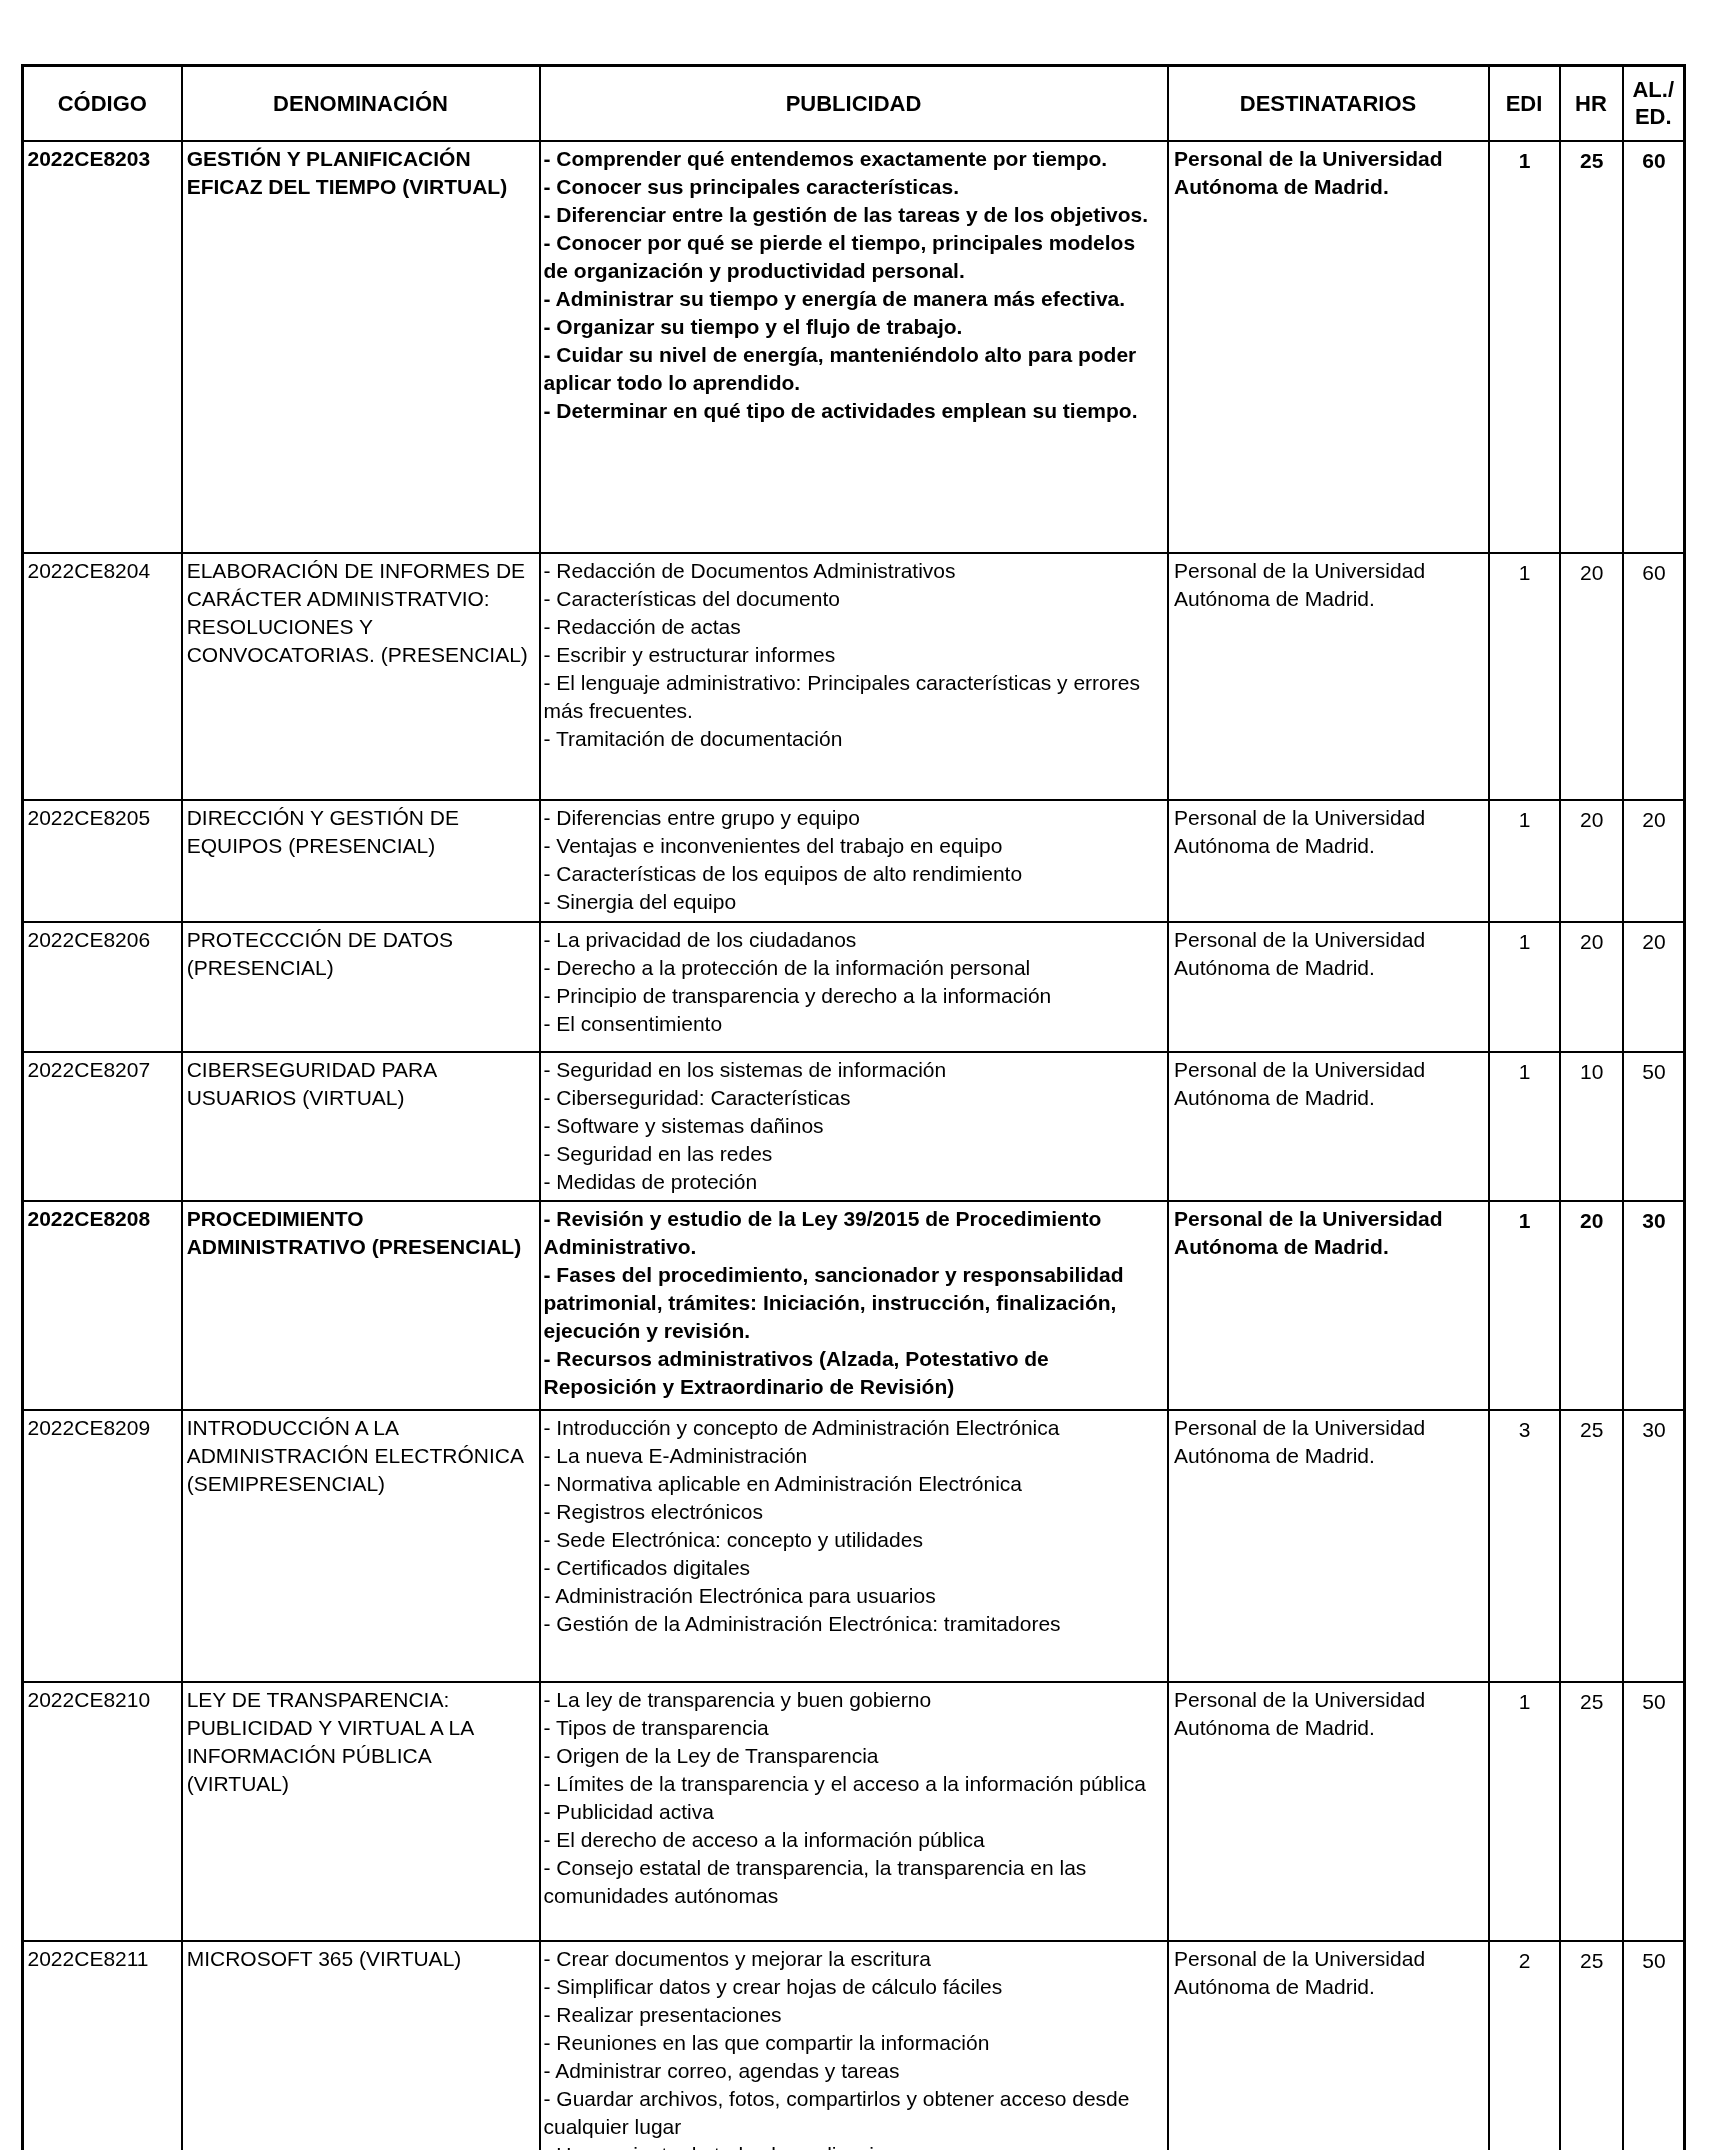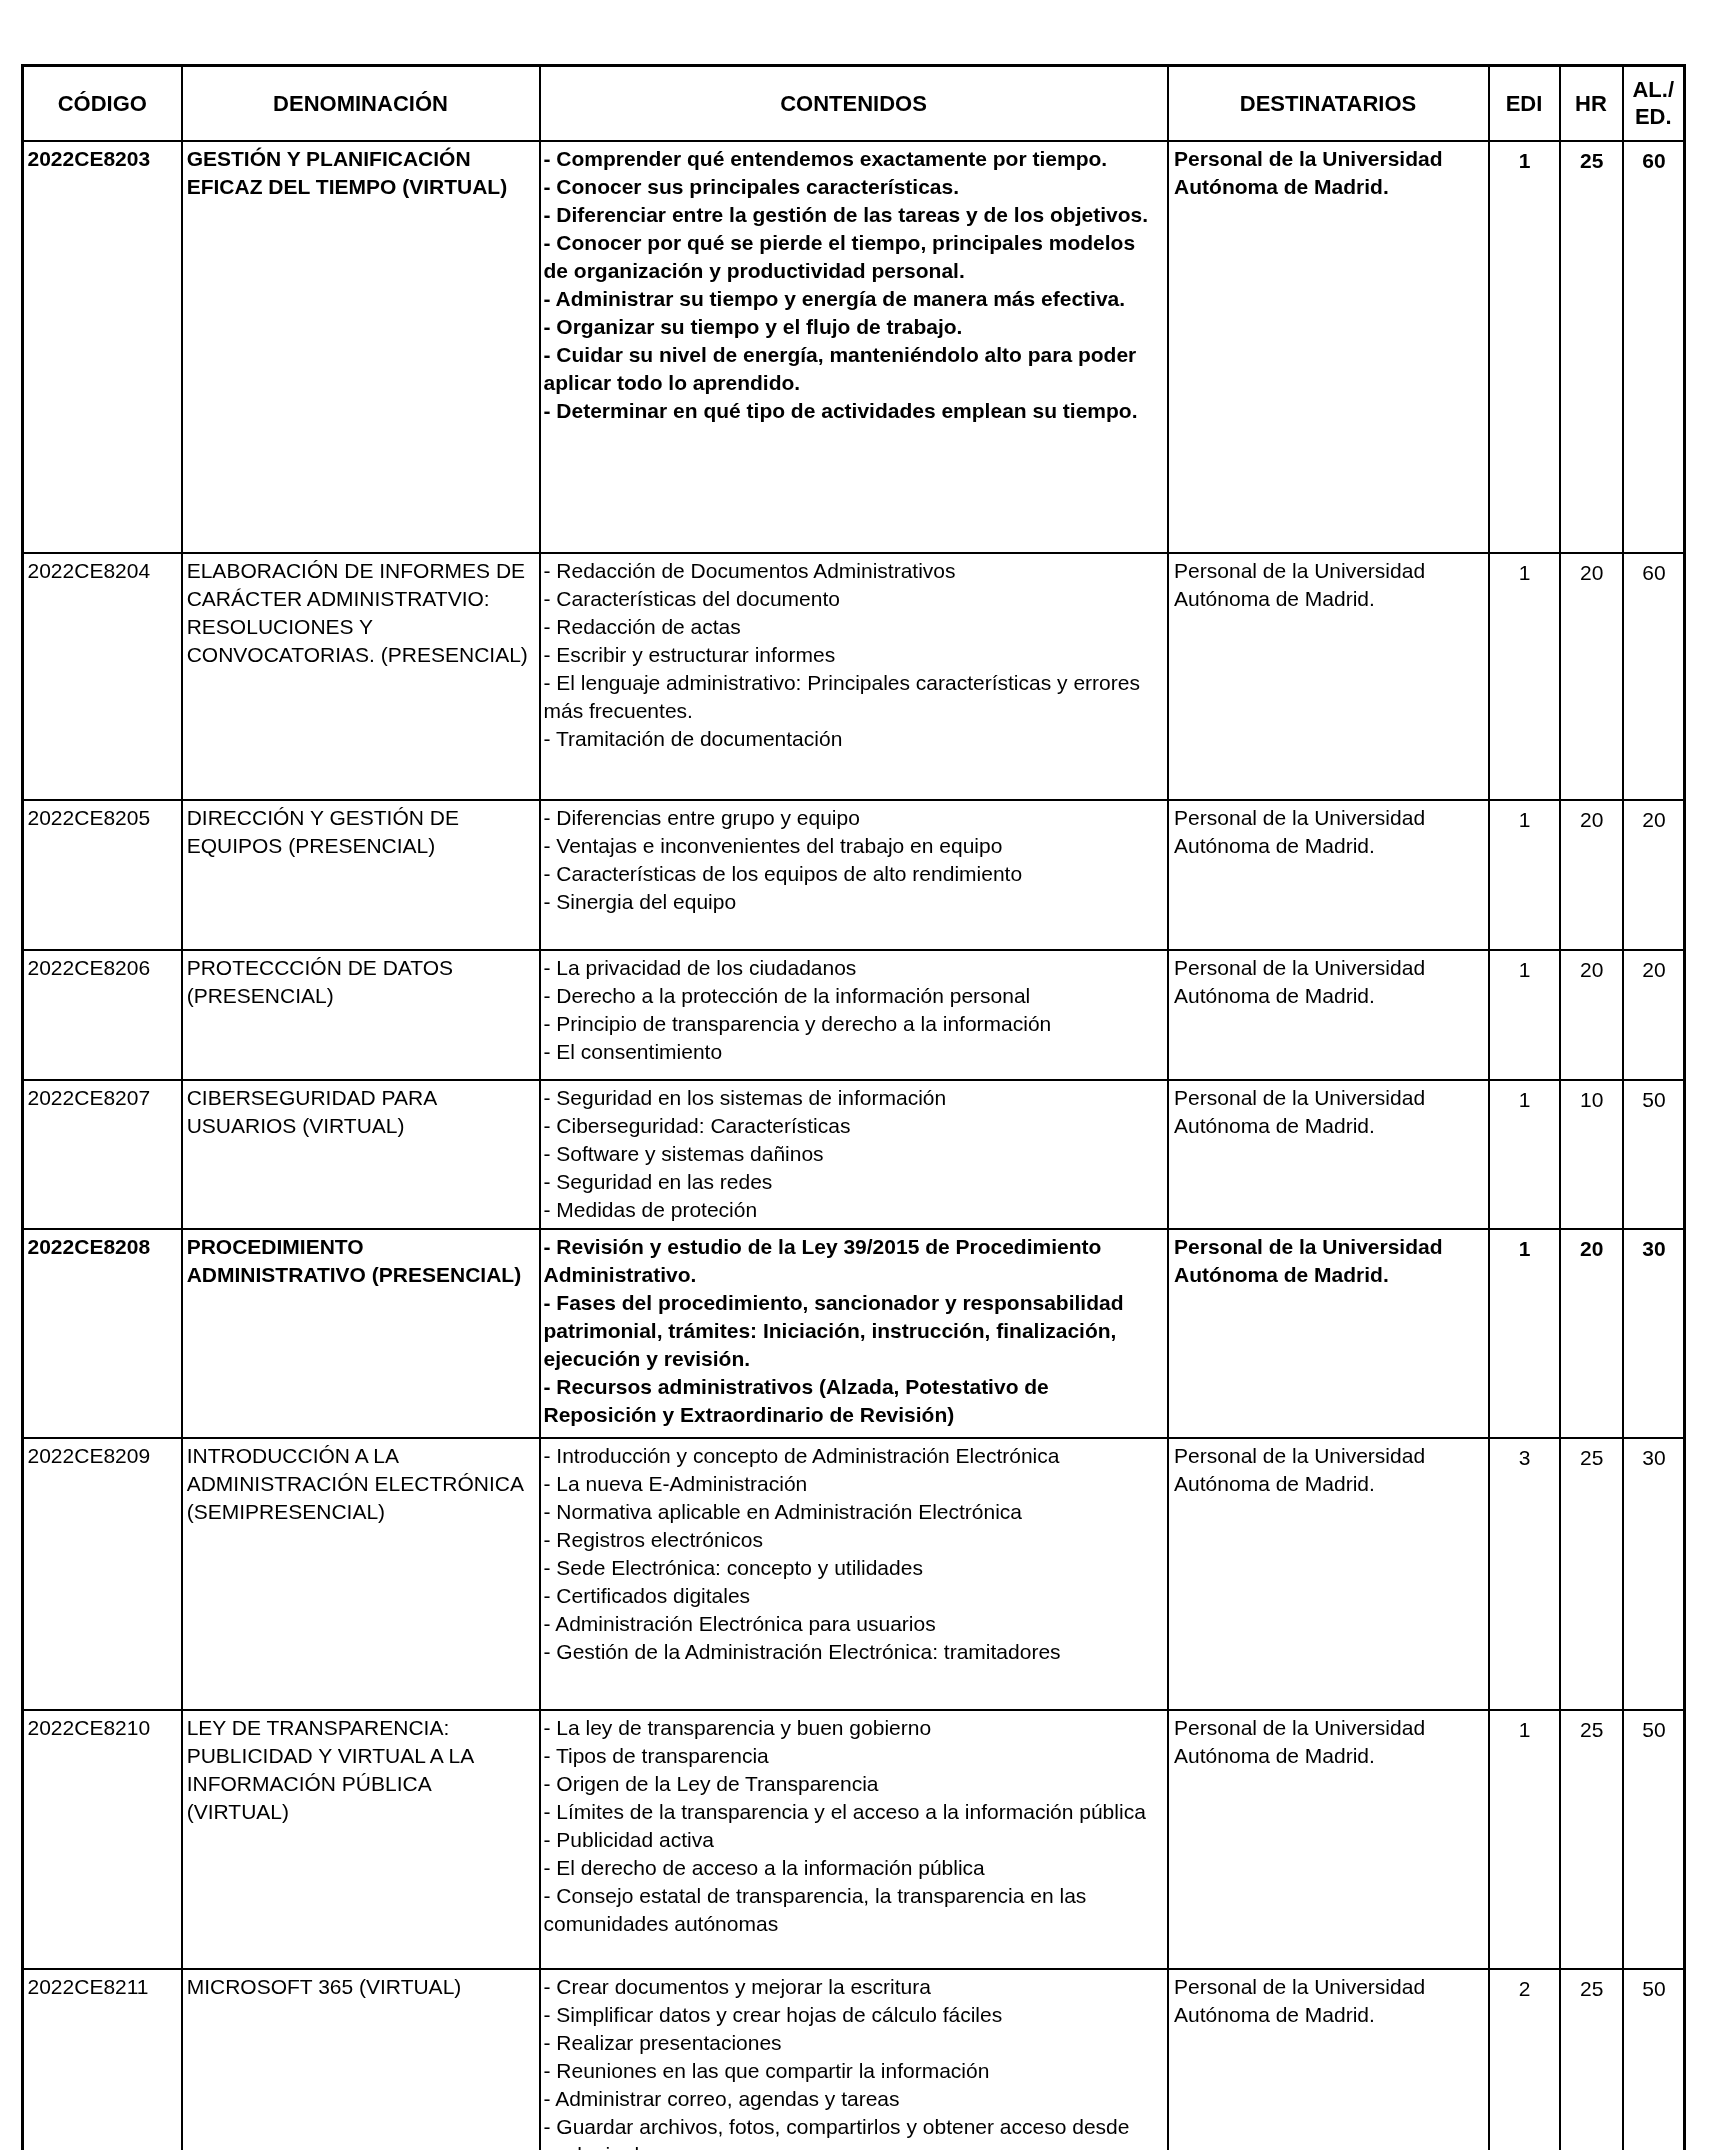--- a/index.html
+++ b/index.html
@@ -38,21 +38,21 @@
     padding:3.5px 2.8px 3.5px 4.2px;
     text-align:left;
   }
   td.code{padding-left:3.5px;}
   td.contents{white-space:pre-line;padding-left:3px;padding-right:1.4px;}
   td.dest{white-space:pre-line;padding-left:5.6px;}
   td.num{text-align:center;padding-top:5px;}
   thead tr{height:75px;}
   tbody tr:nth-child(1){height:412px;font-weight:bold;}
   tbody tr:nth-child(2){height:247px;}
-  tbody tr:nth-child(3){height:150px;}
+  tbody tr:nth-child(3){height:122px;}
   tbody tr:nth-child(4){height:130px;}
   tbody tr:nth-child(5){height:148px;}
   tbody tr:nth-child(6){height:209px;font-weight:bold;}
   tbody tr:nth-child(7){height:272px;}
   tbody tr:nth-child(8){height:259px;}
   tbody tr:nth-child(9){height:231px;}
 </style>
 </head>
 <body>
 
@@ -64,21 +64,21 @@
       <col style="width:628px">
       <col style="width:321px">
       <col style="width:71px">
       <col style="width:63px">
       <col style="width:62px">
     </colgroup>
     <thead>
       <tr>
         <th>CÓDIGO</th>
         <th>DENOMINACIÓN</th>
-        <th>CONTENIDOS</th>
+        <th>PUBLICIDAD</th>
         <th>DESTINATARIOS</th>
         <th>EDI</th>
         <th>HR</th>
         <th>AL./
 ED.</th>
       </tr>
     </thead>
     <tbody>
       <tr>
         <td class="code">2022CE8203</td>

